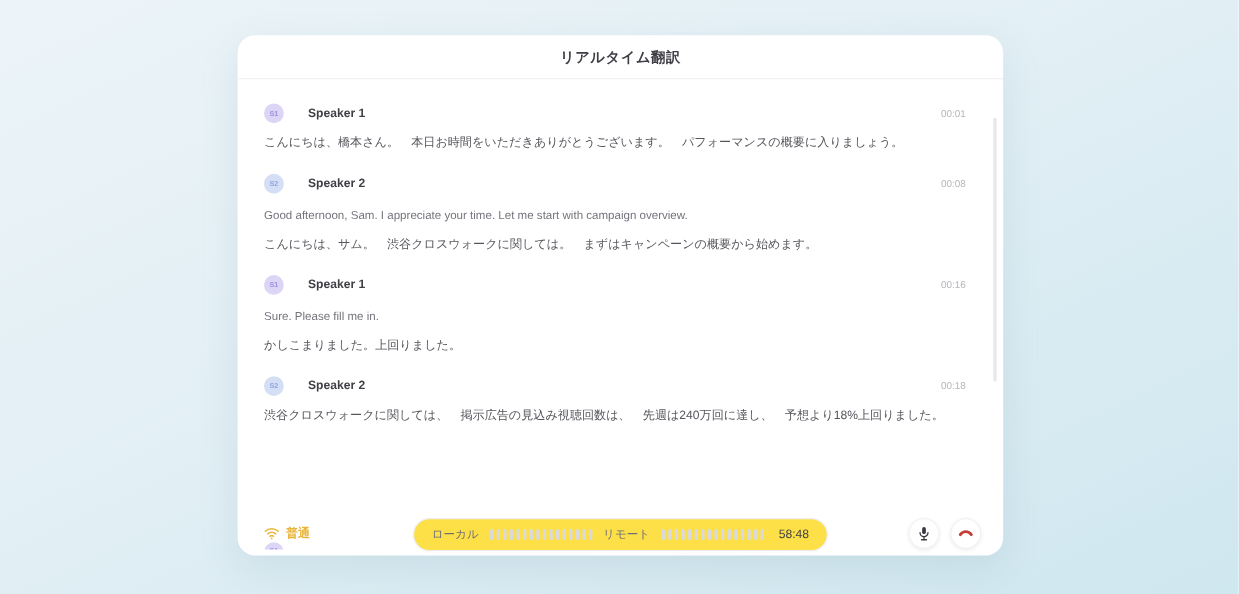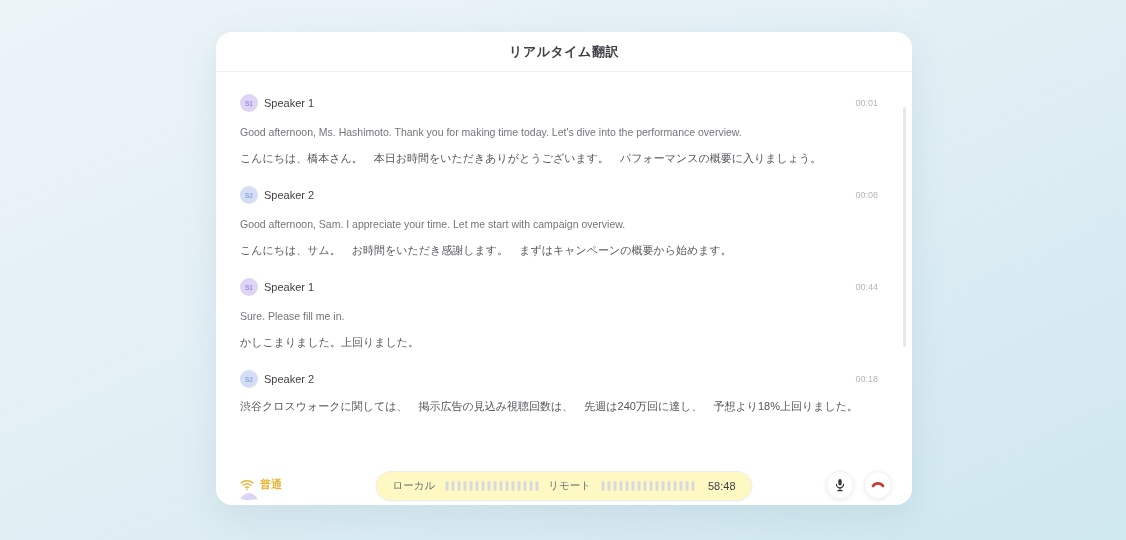--- a/index.html
+++ b/index.html
@@ -60,23 +60,23 @@
     display: inline-flex;
     align-items: center;
     justify-content: center;
     font-size: 6.5px;
     font-weight: 700;
     flex: 0 0 18px;
   }
   .avatar.s1 { background: #ddd5f6; color: #a röd091e0; color: #a091e0; }
   .avatar.s2 { background: #d4def5; color: #90a5e0; }
   .speaker-name {
-    margin-left: 6px;
+    margin-left: 22px;
     font-size: 11px;
-    font-weight: 400;
+    font-weight: 700;
     color: #3f3f46;
   }
   .timestamp {
     margin-left: auto;
     font-size: 9px;
     color: #b4b4bc;
   }
   .line-en {
     margin-top: 12px;
     font-size: 10.5px;
@@ -111,21 +111,21 @@
   .audio-pill {
     position: absolute;
     left: 50%;
     top: 50%;
     transform: translate(-50%, -50%);
     height: 30px;
     display: flex;
     align-items: center;
     gap: 10px;
     padding: 0 16px;
-    background: #fef9c3;
+    background: #fde047;
     border: 1px solid #ededf0;
     border-radius: 16px;
     box-shadow: 0 1px 3px rgba(0,0,0,.03);
   }
   .pill-label {
     font-size: 10.5px;
     color: #6e6e76;
     white-space: nowrap;
   }
   .meter {
@@ -173,39 +173,38 @@
   </div>
 
   <div class="transcript">
 
       <div class="entry">
         <div class="entry-head">
           <span class="avatar s1">S1</span>
           <span class="speaker-name">Speaker 1</span>
           <span class="timestamp">00:01</span>
         </div>
-        <div class="line-en">Good afternoon, Ms. Hashimoto. Thank you for making time today. Let's dive into the performance overview.</div>
         <div class="line-ja">こんにちは、橋本さん。　本日お時間をいただきありがとうございます。　パフォーマンスの概要に入りましょう。</div>
       </div>
 
       <div class="entry">
         <div class="entry-head">
           <span class="avatar s2">S2</span>
           <span class="speaker-name">Speaker 2</span>
           <span class="timestamp">00:08</span>
         </div>
         <div class="line-en">Good afternoon, Sam. I appreciate your time. Let me start with campaign overview.</div>
-        <div class="line-ja">こんにちは、サム。　お時間をいただき感謝します。　まずはキャンペーンの概要から始めます。</div>
+        <div class="line-ja">こんにちは、サム。　渋谷クロスウォークに関しては。　まずはキャンペーンの概要から始めます。</div>
       </div>
 
       <div class="entry">
         <div class="entry-head">
           <span class="avatar s1">S1</span>
           <span class="speaker-name">Speaker 1</span>
-          <span class="timestamp">00:44</span>
+          <span class="timestamp">00:16</span>
         </div>
         <div class="line-en">Sure. Please fill me in.</div>
         <div class="line-ja">かしこまりました。上回りました。</div>
       </div>
 
       <div class="entry">
         <div class="entry-head">
           <span class="avatar s2">S2</span>
           <span class="speaker-name">Speaker 2</span>
           <span class="timestamp">00:18</span>

